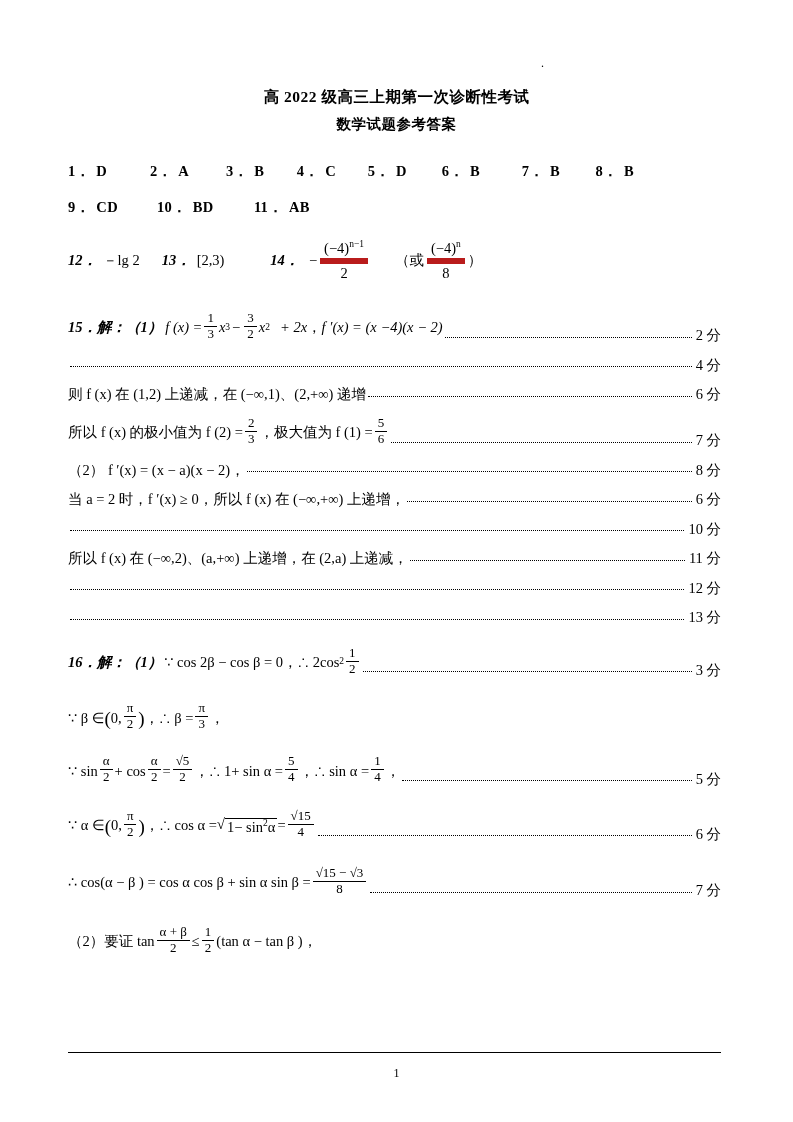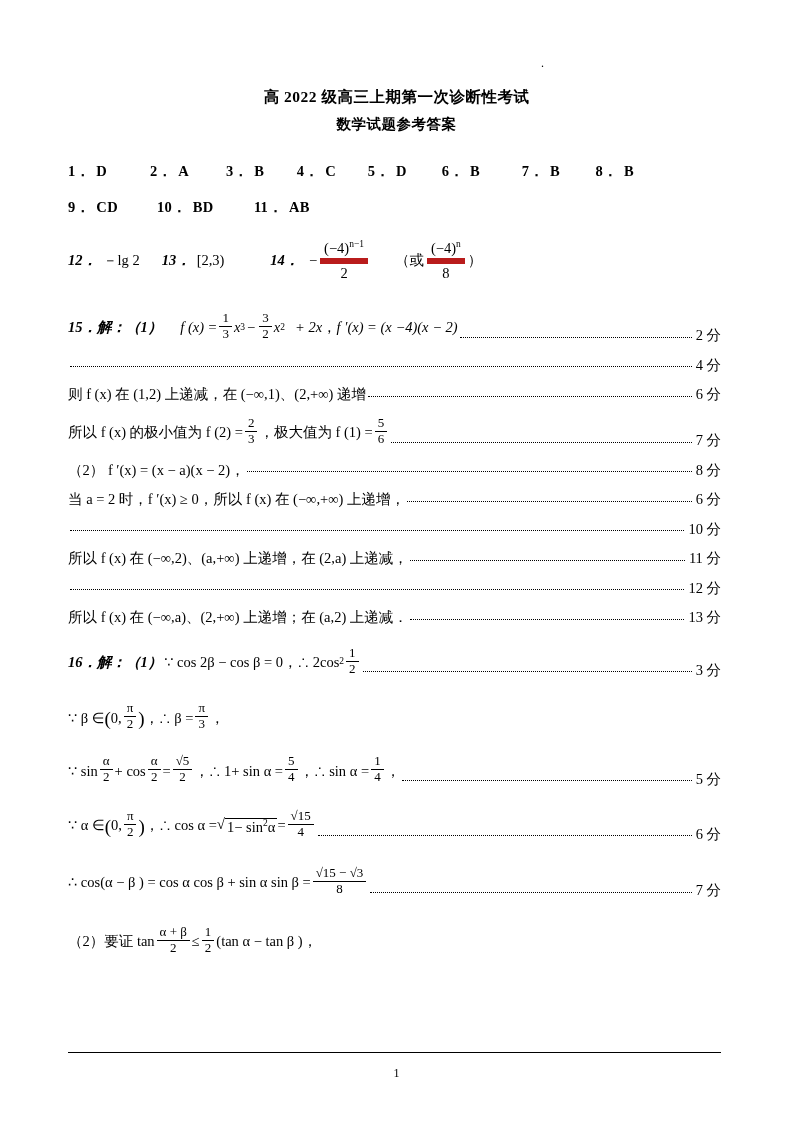--- a/index.html
+++ b/index.html
@@ -218,21 +218,21 @@
           <span>）</span>
         </span>
       </span>
     </div>
 
     <div class="sol-block">
 
       <div class="line">
         <span class="lead">
           <span class="q-head">15．解：（1）</span>
-          <span class="mi" style="margin-left:18px">f (x) =</span>
+          <span class="mi" style="margin-left:3px">f (x) =</span>
           <span class="frac">
             <span class="num">1</span>
             <span class="den">3</span>
           </span>
           <span class="mi">x</span>
             <span class="sup">3</span>
           <span style="margin:0 2px">−</span>
           <span class="frac">
             <span class="num">3</span>
             <span class="den">2</span>
@@ -297,21 +297,20 @@
         <span class="dots"></span>
         <span class="pts">11 分</span>
       </div>
 
       <div class="line">
         <span class="dots"></span>
         <span class="pts">12 分</span>
       </div>
 
       <div class="line">
-        <span class="lead">所以 f (x) 在 (−∞,a)、(2,+∞) 上递增；在 (a,2) 上递减．</span>
         <span class="dots"></span>
         <span class="pts">13 分</span>
       </div>
     </div>
 
     <div class="sol-block" style="margin-top:22px">
 
       <div class="line">
         <span class="lead">
           <span class="q-head">16．解：（1）</span>

